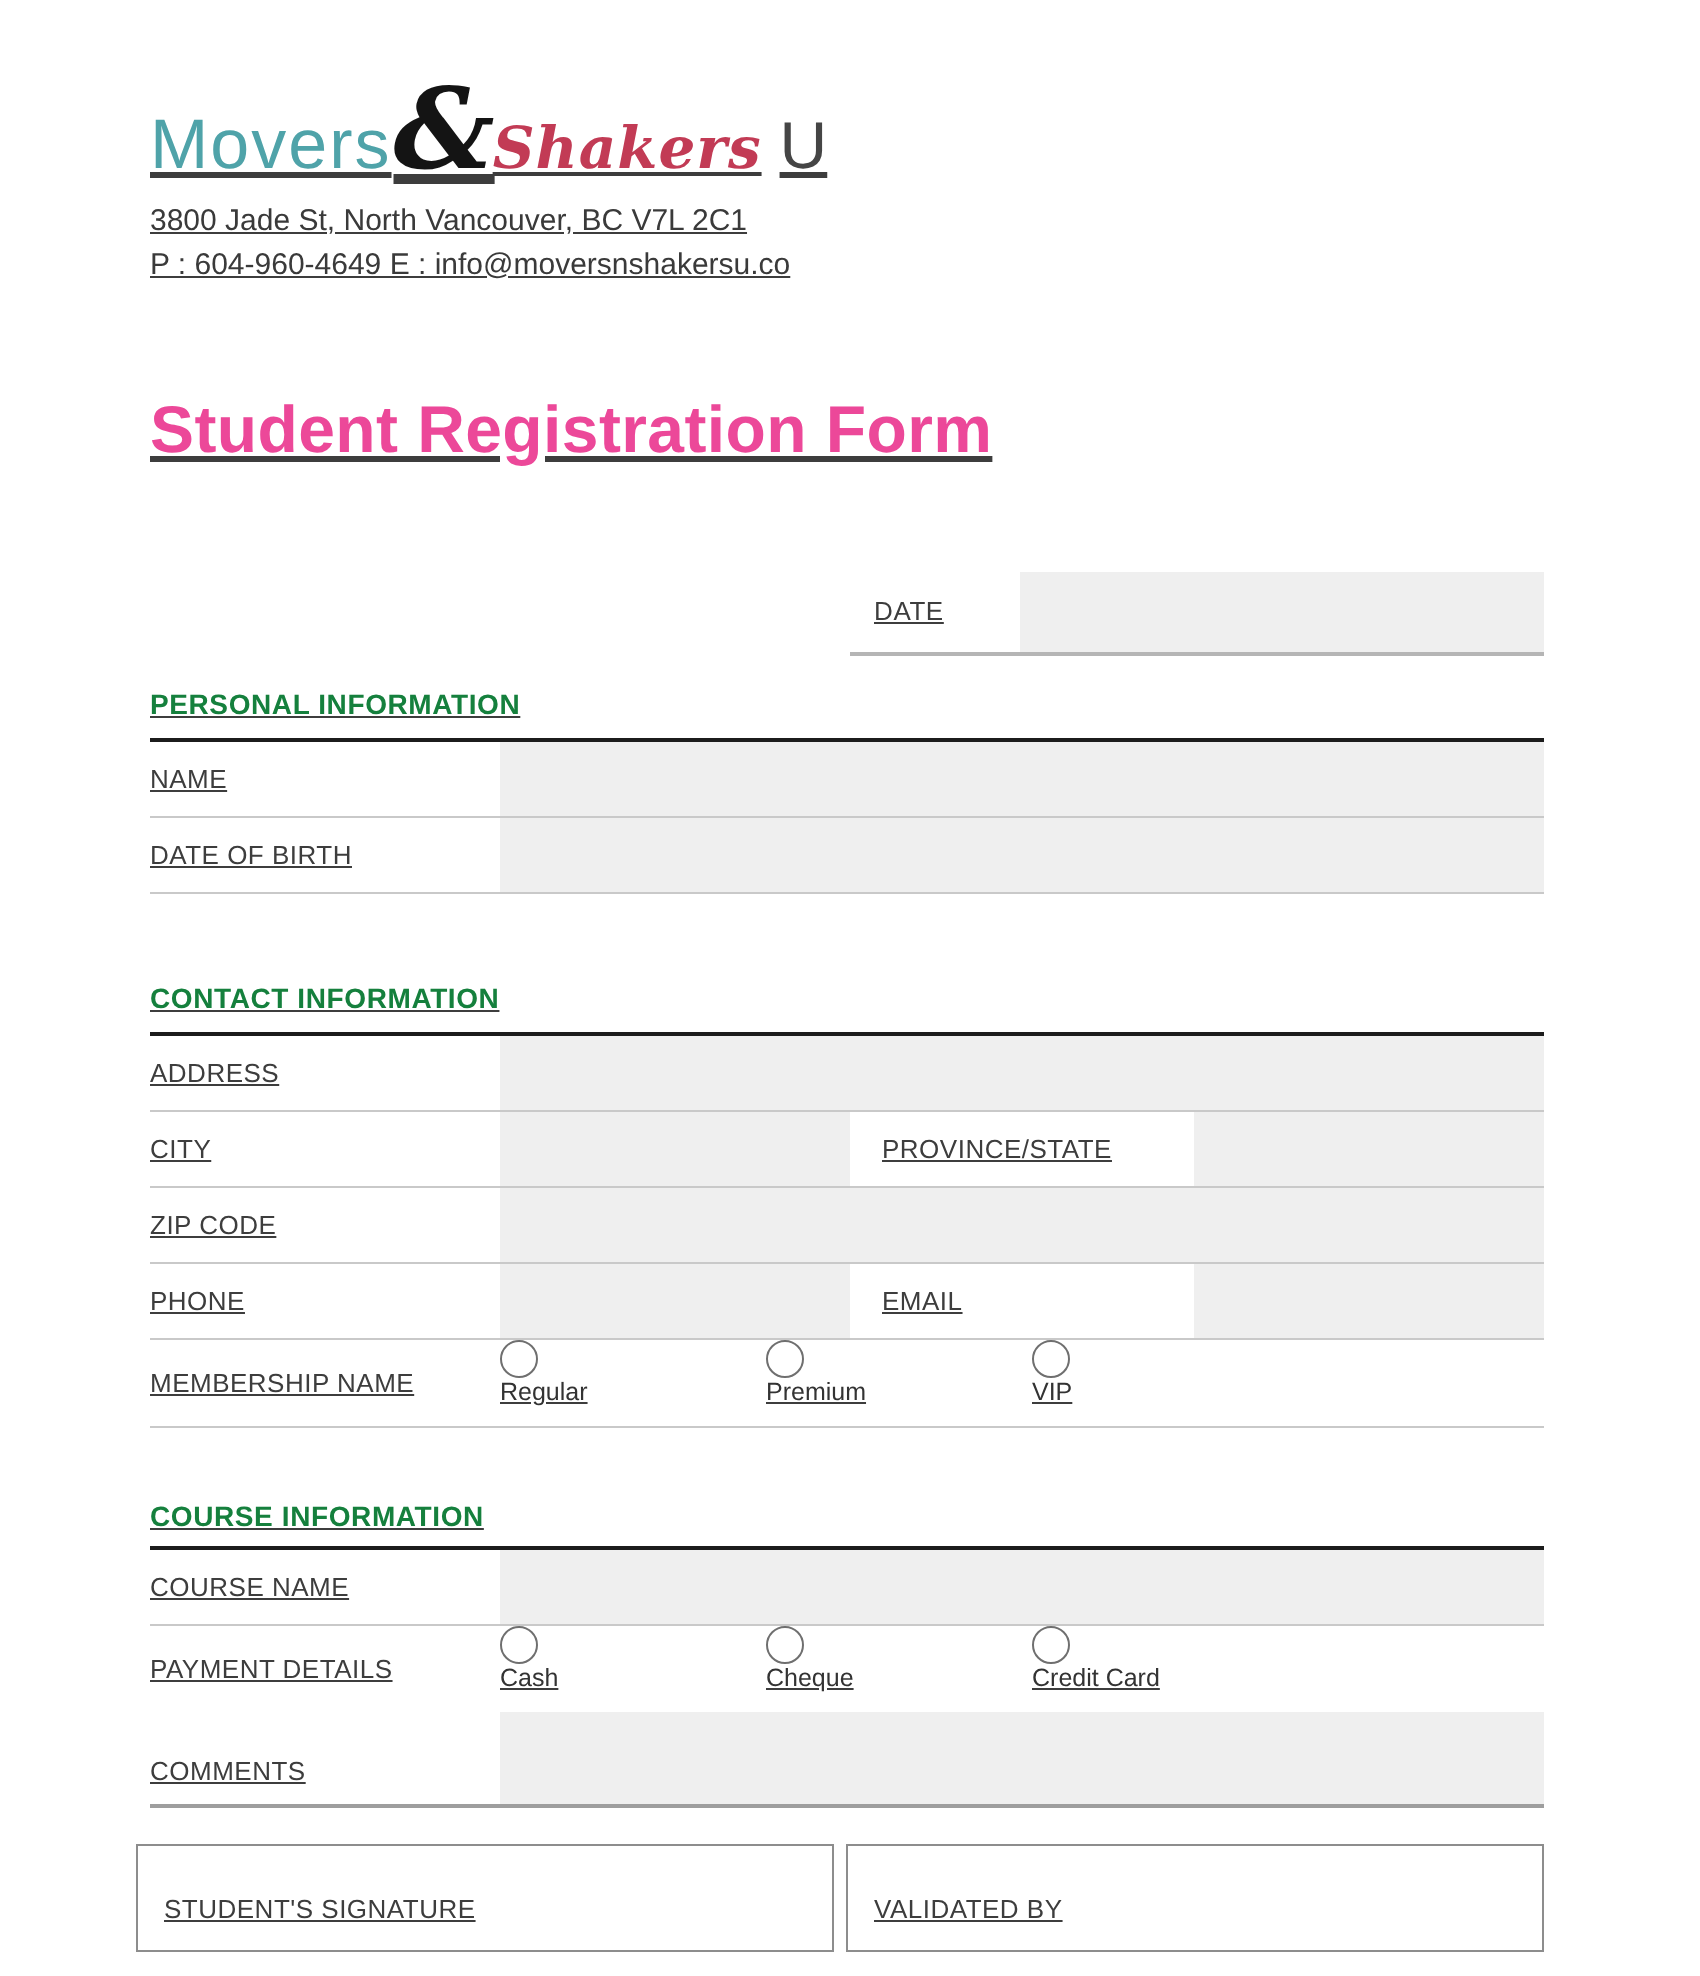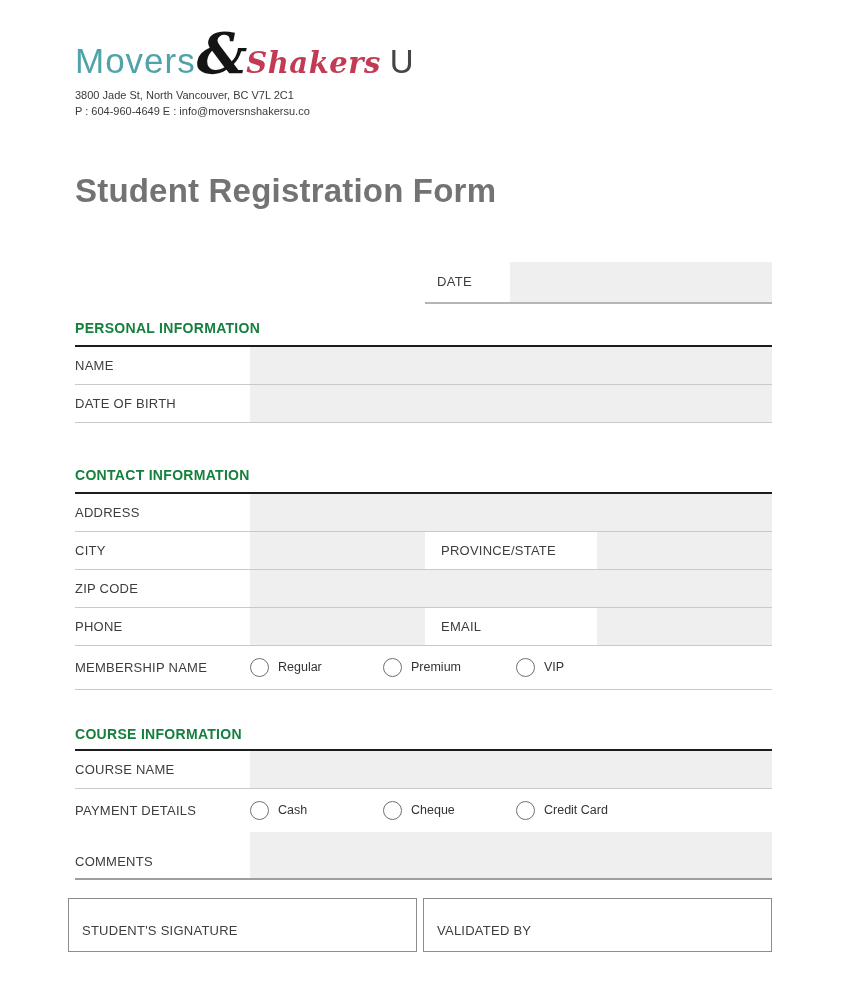--- a/index.html
+++ b/index.html
@@ -1,30 +1,30 @@
 <!DOCTYPE html>
 <html><head>
 <meta charset="utf-8">
 <style>
   html,body{margin:0;padding:0;background:#ffffff;}
   .page{
     width:850px;height:988px;position:relative;background:#ffffff;overflow:hidden;
     font-family:"Liberation Sans",sans-serif;color:#3d3d3d;
   }
-  .content{position:absolute;left:75px;top:0;width:697px;}
+  .content{position:absolute;left:75px;top:12px;width:697px;text-decoration:underline;}
 
   
   .logo{margin-top:30px;display:flex;align-items:baseline;height:52px;white-space:nowrap;}
   .logo-movers{font-size:35px;color:#4fa3a9;letter-spacing:1px;}
   .logo-amp{font-family:"DejaVu Serif",serif;font-style:italic;font-weight:bold;font-size:56px;color:#141414;margin:0 -1px 0 1px;line-height:.85;}
   .logo-shakers{font-family:"DejaVu Serif",serif;font-style:italic;font-weight:bold;font-size:29px;color:#c23b55;letter-spacing:.5px;}
   .logo-u{font-size:33px;color:#454545;margin-left:9px;}
-  .address{margin-top:6px;font-size:11px;color:#3a3a3a;line-height:1.45;}
+  .address{margin-top:6px;font-size:15px;color:#3a3a3a;line-height:1.45;}
 
-  .title{margin:52px 0 0 0;font-size:33px;font-weight:bold;color:#737373;letter-spacing:.2px;}
+  .title{margin:52px 0 0 0;font-size:33px;font-weight:bold;color:#ec4899;letter-spacing:.2px;}
 
   
   .date-row{margin-top:52px;margin-left:auto;width:347px;height:40px;display:flex;align-items:stretch;border-bottom:2px solid #b5b5b5;}
   .date-label{width:73px;padding-left:12px;font-size:13px;display:flex;align-items:center;letter-spacing:.3px;}
   .input-box{background:#efefef;}
   .date-input{flex:1;}
 
   
   .section-heading{margin:0;font-size:14px;font-weight:bold;color:#15803d;letter-spacing:.3px;}
   .sec-personal{margin-top:16px;}
@@ -33,21 +33,21 @@
   .rows{border-top:2px solid #1c1c1c;margin-top:9px;}
   .sec-course .rows{margin-top:7px;}
   .row{display:flex;align-items:stretch;height:37px;border-bottom:1px solid #c9c9c9;}
   .row .label{width:175px;font-size:13px;display:flex;align-items:center;letter-spacing:.25px;color:#3d3d3d;}
   .row .label2{width:172px;padding-left:16px;box-sizing:border-box;}
   .fill{flex:1;}
   .half{width:175px;}
 
   
   .radio-row{height:43px;}
-  .radio-item{display:flex;align-items:center;width:133px;}
+  .radio-item{display:flex;width:133px;flex-direction:column;}
   .radio-item:first-of-type{margin-left:18px;}
   .radio{width:17px;height:17px;border:1.6px solid #6f6f6f;border-radius:50%;background:#fff;margin-right:9px;flex:0 0 auto;}
   .radio-label{font-size:12.5px;color:#333;}
 
   
   .comments-row{height:46px;border-bottom:2px solid #9e9e9e;}
   .comments-row .label{align-items:flex-end;padding-bottom:9px;}
 
   
   .sig-row{display:flex;gap:6px;margin-top:18px;margin-left:-7px;}

